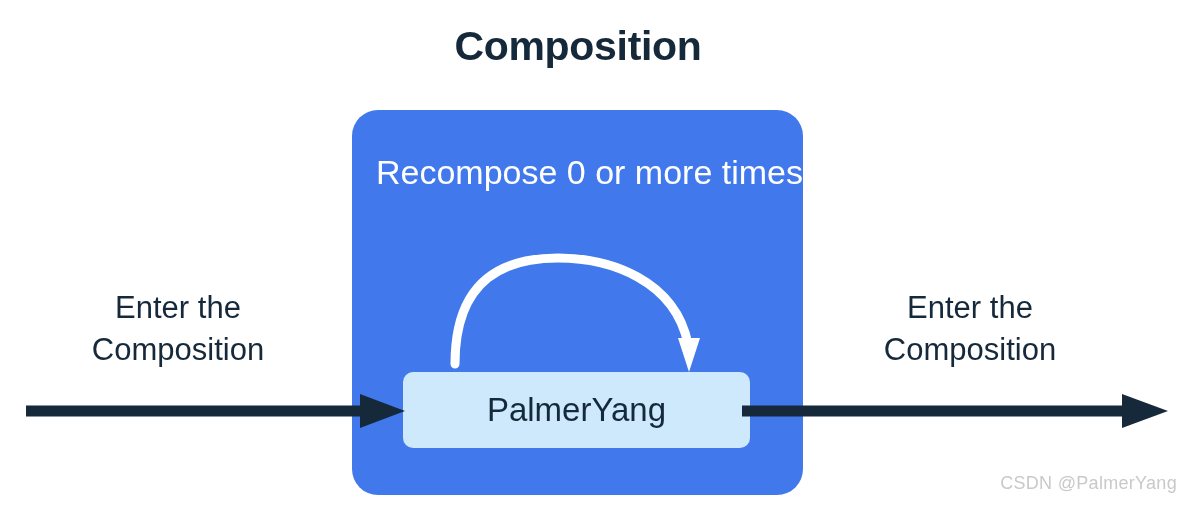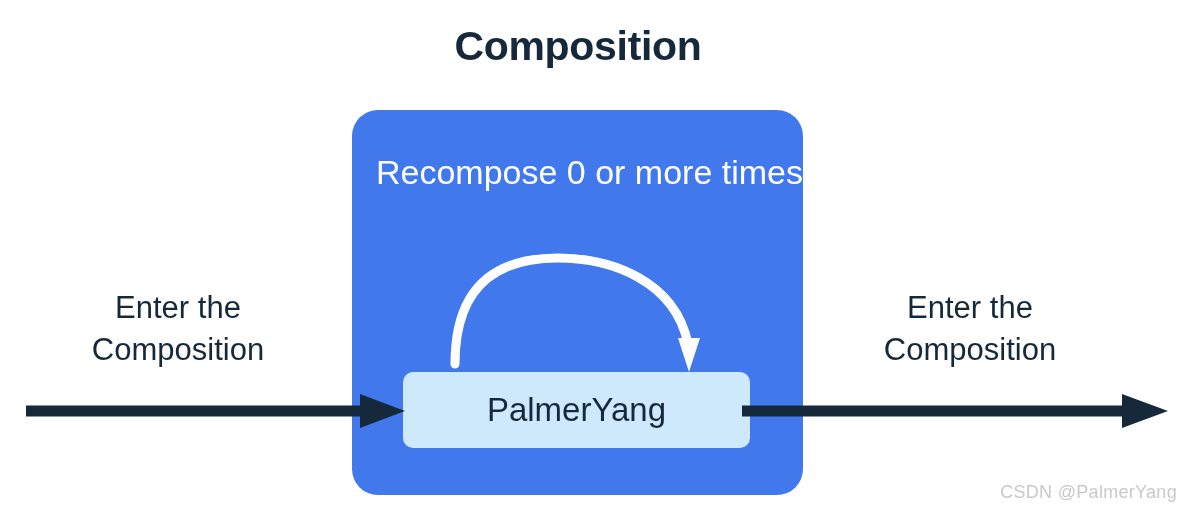--- a/index.html
+++ b/index.html
@@ -123,21 +123,21 @@
     left: 742px;
     top: 392px;
     width: 432px;
     height: 38px;
   }
 
   
   #watermark {
     position: absolute;
     right: 14px;
-    bottom: 9px;
+    bottom: 18px;
     font-size: 18px;
     color: #c9c9c9;
     letter-spacing: 0.3px;
     white-space: nowrap;
   }
 </style>
 </head>
 <body>
 
 <div id="canvas">

